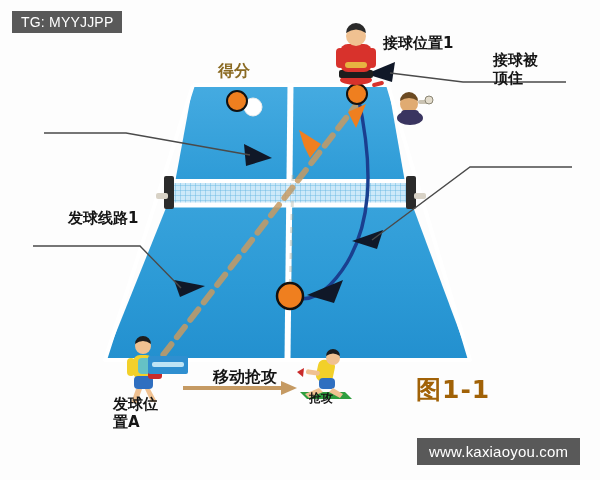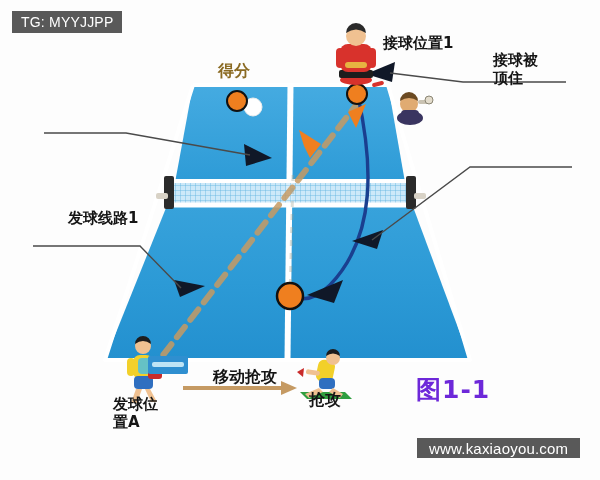--- a/index.html
+++ b/index.html
@@ -21,21 +21,21 @@
   
   .chip {
     position: absolute;
     background: #595959;
     color: #ffffff;
     font-family: "Liberation Sans", sans-serif;
     letter-spacing: .2px;
     display: flex; align-items: center; justify-content: center;
   }
   #tg-chip { left: 12px; top: 11px; height: 22px; padding: 0 9px; font-size: 14px; }
-  #site-chip { left: 417px; top: 438px; height: 20px; padding: 0 12px; font-size: 15px; }
+  #site-chip { left: 417px; top: 438px; height: 27px; padding: 0 12px; font-size: 15px; }
 
   
   .lbl {
     position: absolute;
     color: #151515;
     font-family: "DejaVu Sans", sans-serif;
     font-size: 15px;
     font-weight: 700;
     line-height: 1.18;
     white-space: pre-line;
@@ -46,25 +46,25 @@
     color: #8a6a22; font-size: 16px;
     text-shadow: 0 0 2px #fff, 0 0 3px #fff;
     margin-left: 26px;
   }
   #lbl-fq3   { left: 44px;  top: 100px; text-align: left; }
   #lbl-fqxl1 { left: 36px;  top: 210px; margin-left: 32px; }
   #lbl-jqwz1 { left: 383px; top: 35px; }
   #lbl-jqbdz { left: 493px; top: 52px; }
   #lbl-jqxl2 { left: 477px; top: 143px; }
   #lbl-ydqg  { left: 213px; top: 368px; font-size: 16px; }
-  #lbl-qg    { left: 309px; top: 391px; font-size: 16px; }
+  #lbl-qg    { left: 309px; top: 391px; font-size: 12px; }
   #lbl-fqwzA { left: 113px; top: 396px; font-size: 15px; }
   #lbl-tu11  {
     left: 416px; top: 375px;
-    color: #6d28d9; font-size: 25px; font-weight: 700;
+    color: #a16207; font-size: 25px; font-weight: 700;
     letter-spacing: 1px;
   }
 </style>
 </head>
 <body>
 
 <div id="stage">
 
   <svg id="scene" width="600" height="480" viewBox="0 0 600 480">
     <defs>

